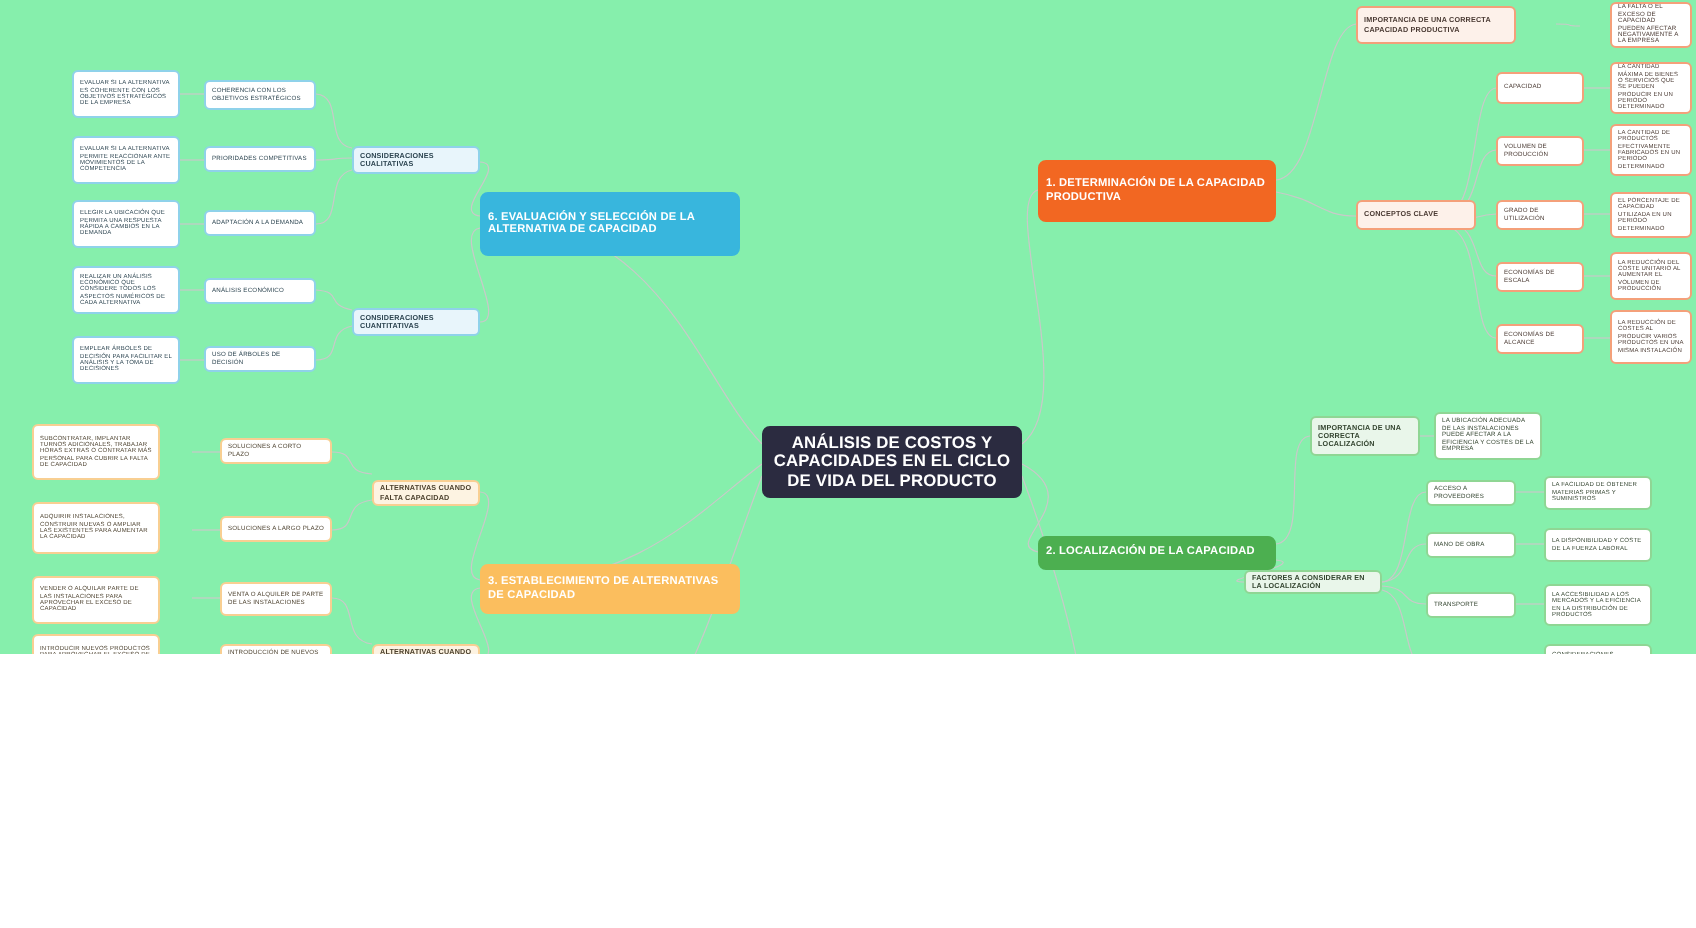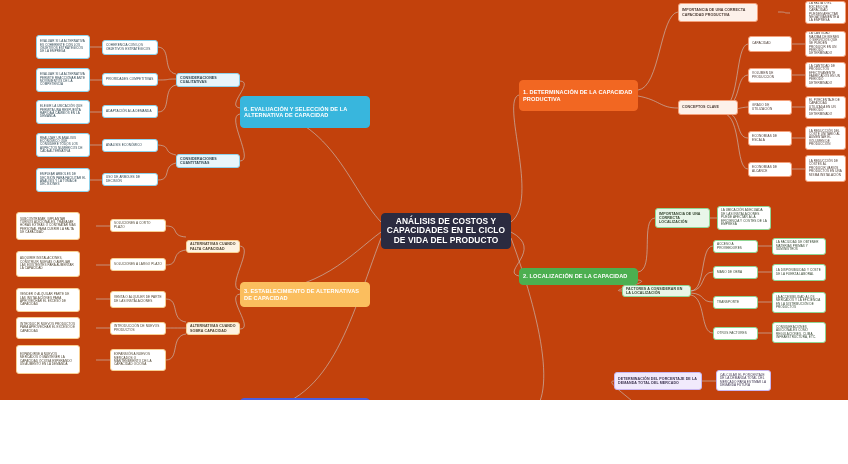--- a/index.html
+++ b/index.html
@@ -1,17 +1,17 @@
 <!DOCTYPE html>
 <html><head>
 <meta charset="utf-8">
 <style>
   html,body{margin:0;padding:0;background:#ffffff;}
   body{font-family:"Liberation Sans", sans-serif;}
-  #canvas{position:relative;width:848px;height:400px;overflow:hidden;background:#c2410c;}
+  #canvas{position:relative;width:848px;height:327px;overflow:hidden;background:#86efac;}
   #links{position:absolute;left:0;top:0;width:848px;height:464px;pointer-events:none;}
   .node{position:absolute;box-sizing:border-box;border-radius:3px;display:flex;align-items:center;
         padding:2px 3px;line-height:1.12;letter-spacing:0.1px;overflow:hidden;}
   .root{background:#2b2b40;border:1px solid #2b2b40;color:#ffffff;font-weight:bold;font-size:8.4px;
         justify-content:center;text-align:center;border-radius:4px;}
   .branch{color:#ffffff;font-weight:bold;font-size:5.6px;border-radius:4px;}
   .lvl2{font-size:3.6px;font-weight:bold;background:#ffffff;}
   .lvl3{font-size:3.1px;background:#ffffff;}
   .lvl4{font-size:3.0px;background:#ffffff;}
   

